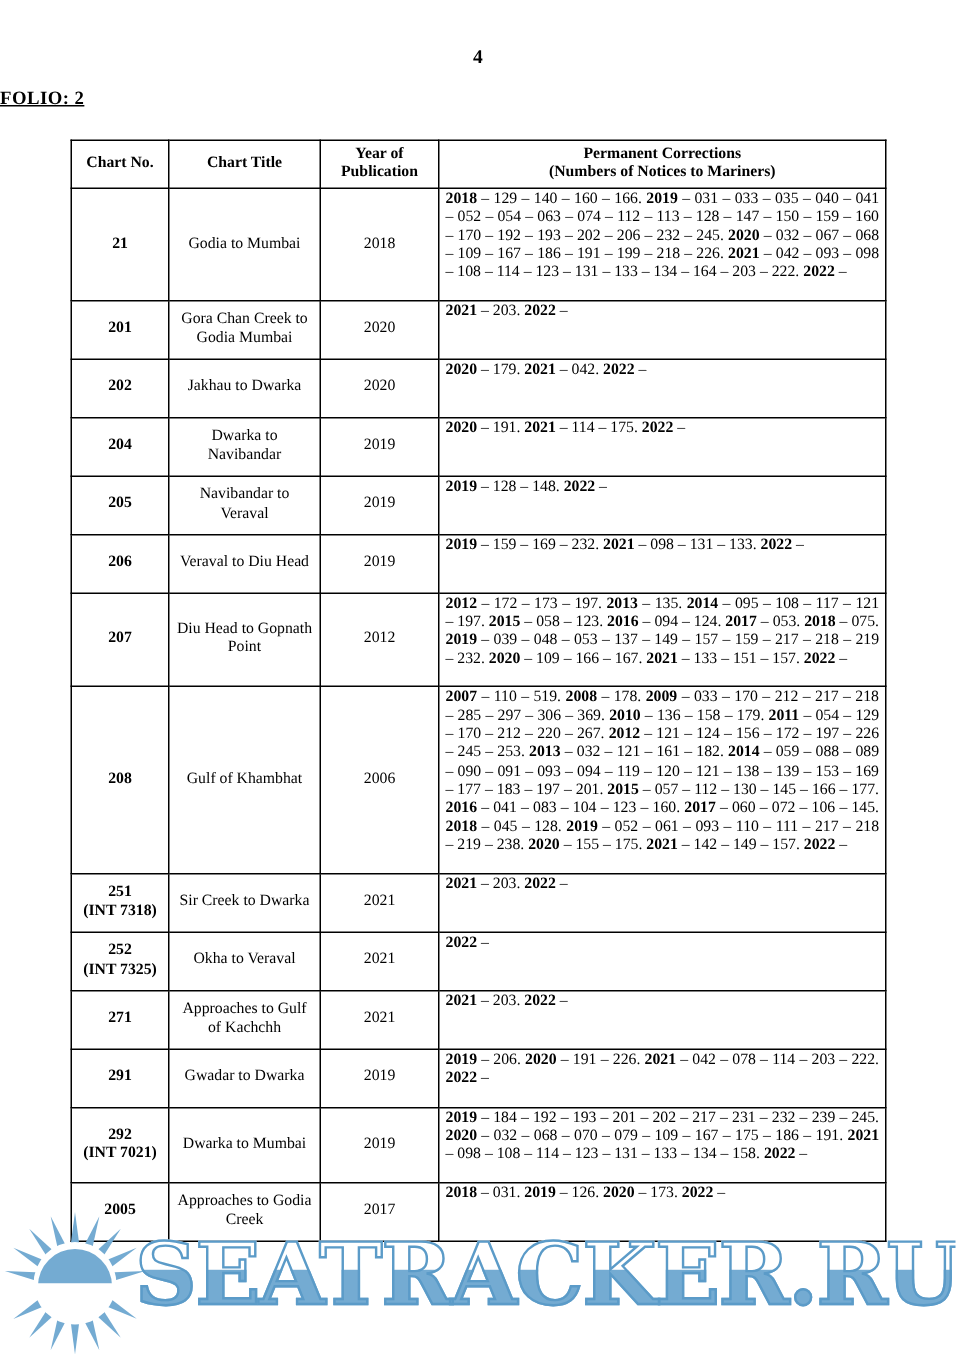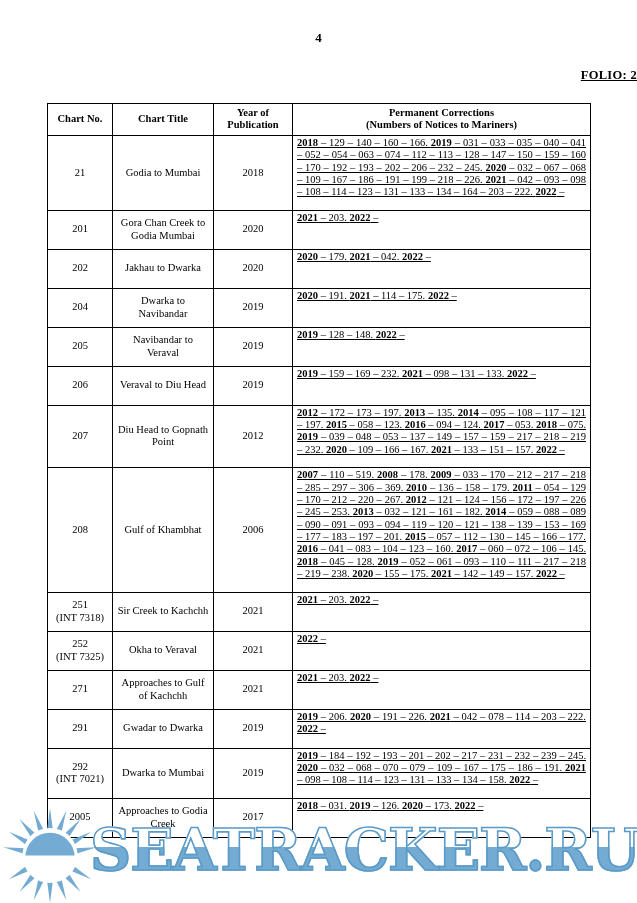--- a/index.html
+++ b/index.html
@@ -11,22 +11,22 @@
     color: #000000;
     position: relative;
   }
   .page-number {
     text-align: center;
     padding-top: 30px;
     font-size: 13px;
     font-weight: bold;
   }
   .folio {
-    text-align: right;
-    margin-top: 22px;
+    text-align: left;
+    margin-top: 12px;
     font-size: 12.5px;
     font-weight: bold;
     text-decoration: underline;
     letter-spacing: 0.3px;
   }
   table.corr-table {
     border-collapse: collapse;
     table-layout: fixed;
     margin: 20px 0 0 47px;
     width: 543px;
@@ -49,26 +49,25 @@
   .corr-table td {
     height: 26px;
   }
   .corr-table td.cell-no,
   .corr-table td.cell-title,
   .corr-table td.cell-year {
     text-align: center;
     vertical-align: middle;
     padding: 3px 4px;
   }
-  .corr-table td.cell-no { font-weight: normal; }
+  .corr-table td.cell-no { font-weight: bold; }
   .corr-table td.cell-corr {
     text-align: justify;
     vertical-align: top;
     padding: 1px 4px 11px 4px;
-    text-decoration: underline;
   }
   .corr-table td.cell-corr b { font-weight: bold; }
 
   .watermark {
     position: absolute;
     left: 0; top: 808px;
     width: 543px; height: 95px;
     pointer-events: none;
   }
   .wm-sun {
@@ -158,21 +157,21 @@
           <td class="cell-corr"><b>2012</b> – 172 – 173 – 197. <b>2013</b> – 135. <b>2014</b> – 095 – 108 – 117 – 121 – 197. <b>2015</b> – 058 – 123. <b>2016</b> – 094 – 124. <b>2017</b> – 053. <b>2018</b> – 075. <b>2019</b> – 039 – 048 – 053 – 137 – 149 – 157 – 159 – 217 – 218 – 219 – 232. <b>2020</b> – 109 – 166 – 167. <b>2021</b> – 133 – 151 – 157. <b>2022</b> –</td>
         </tr>
         <tr>
           <td class="cell-no">208</td>
           <td class="cell-title">Gulf of Khambhat</td>
           <td class="cell-year">2006</td>
           <td class="cell-corr"><b>2007</b> – 110 – 519. <b>2008</b> – 178. <b>2009</b> – 033 – 170 – 212 – 217 – 218 – 285 – 297 – 306 – 369. <b>2010</b> – 136 – 158 – 179. <b>2011</b> – 054 – 129 – 170 – 212 – 220 – 267. <b>2012</b> – 121 – 124 – 156 – 172 – 197 – 226 – 245 – 253. <b>2013</b> – 032 – 121 – 161 – 182. <b>2014</b> – 059 – 088 – 089 – 090 – 091 – 093 – 094 – 119 – 120 – 121 – 138 – 139 – 153 – 169 – 177 – 183 – 197 – 201. <b>2015</b> – 057 – 112 – 130 – 145 – 166 – 177. <b>2016</b> – 041 – 083 – 104 – 123 – 160. <b>2017</b> – 060 – 072 – 106 – 145. <b>2018</b> – 045 – 128. <b>2019</b> – 052 – 061 – 093 – 110 – 111 – 217 – 218 – 219 – 238. <b>2020</b> – 155 – 175. <b>2021</b> – 142 – 149 – 157. <b>2022</b> –</td>
         </tr>
         <tr>
           <td class="cell-no">251<br>(INT 7318)</td>
-          <td class="cell-title">Sir Creek to Kachchh</td>
+          <td class="cell-title">Sir Creek to Dwarka</td>
           <td class="cell-year">2021</td>
           <td class="cell-corr"><b>2021</b> – 203. <b>2022</b> –</td>
         </tr>
         <tr>
           <td class="cell-no">252<br>(INT 7325)</td>
           <td class="cell-title">Okha to Veraval</td>
           <td class="cell-year">2021</td>
           <td class="cell-corr"><b>2022</b> –</td>
         </tr>
         <tr>

